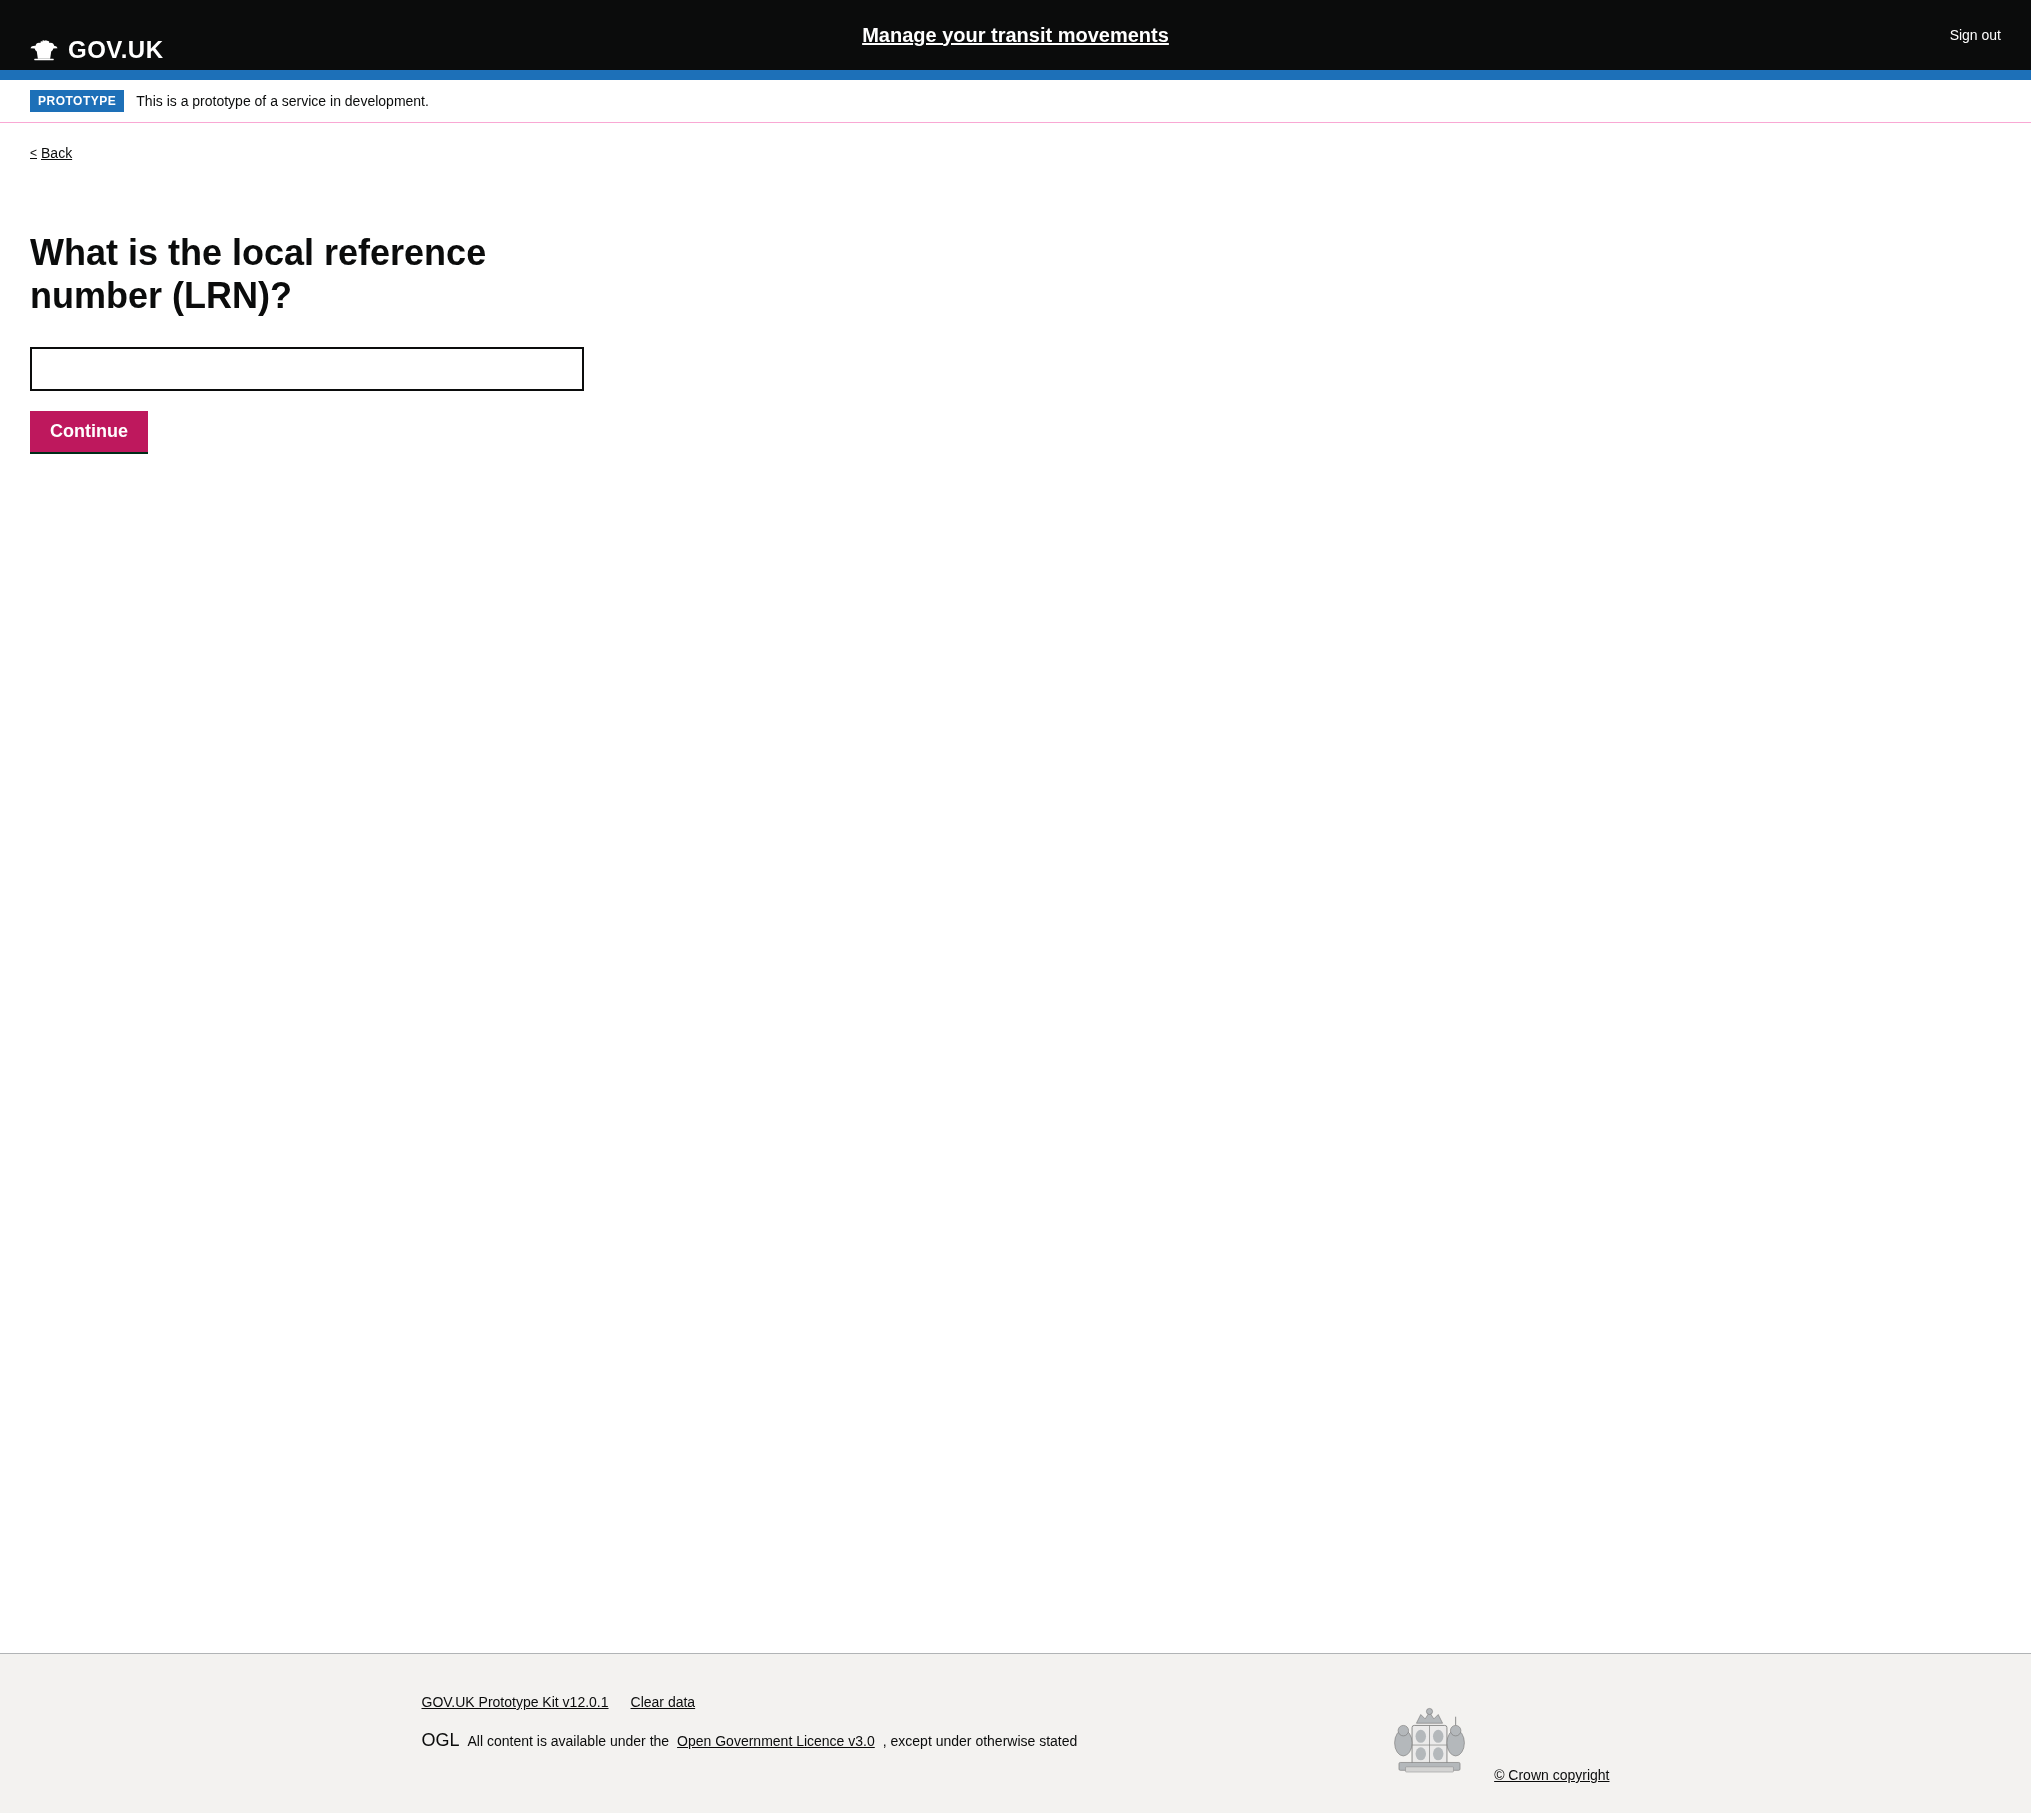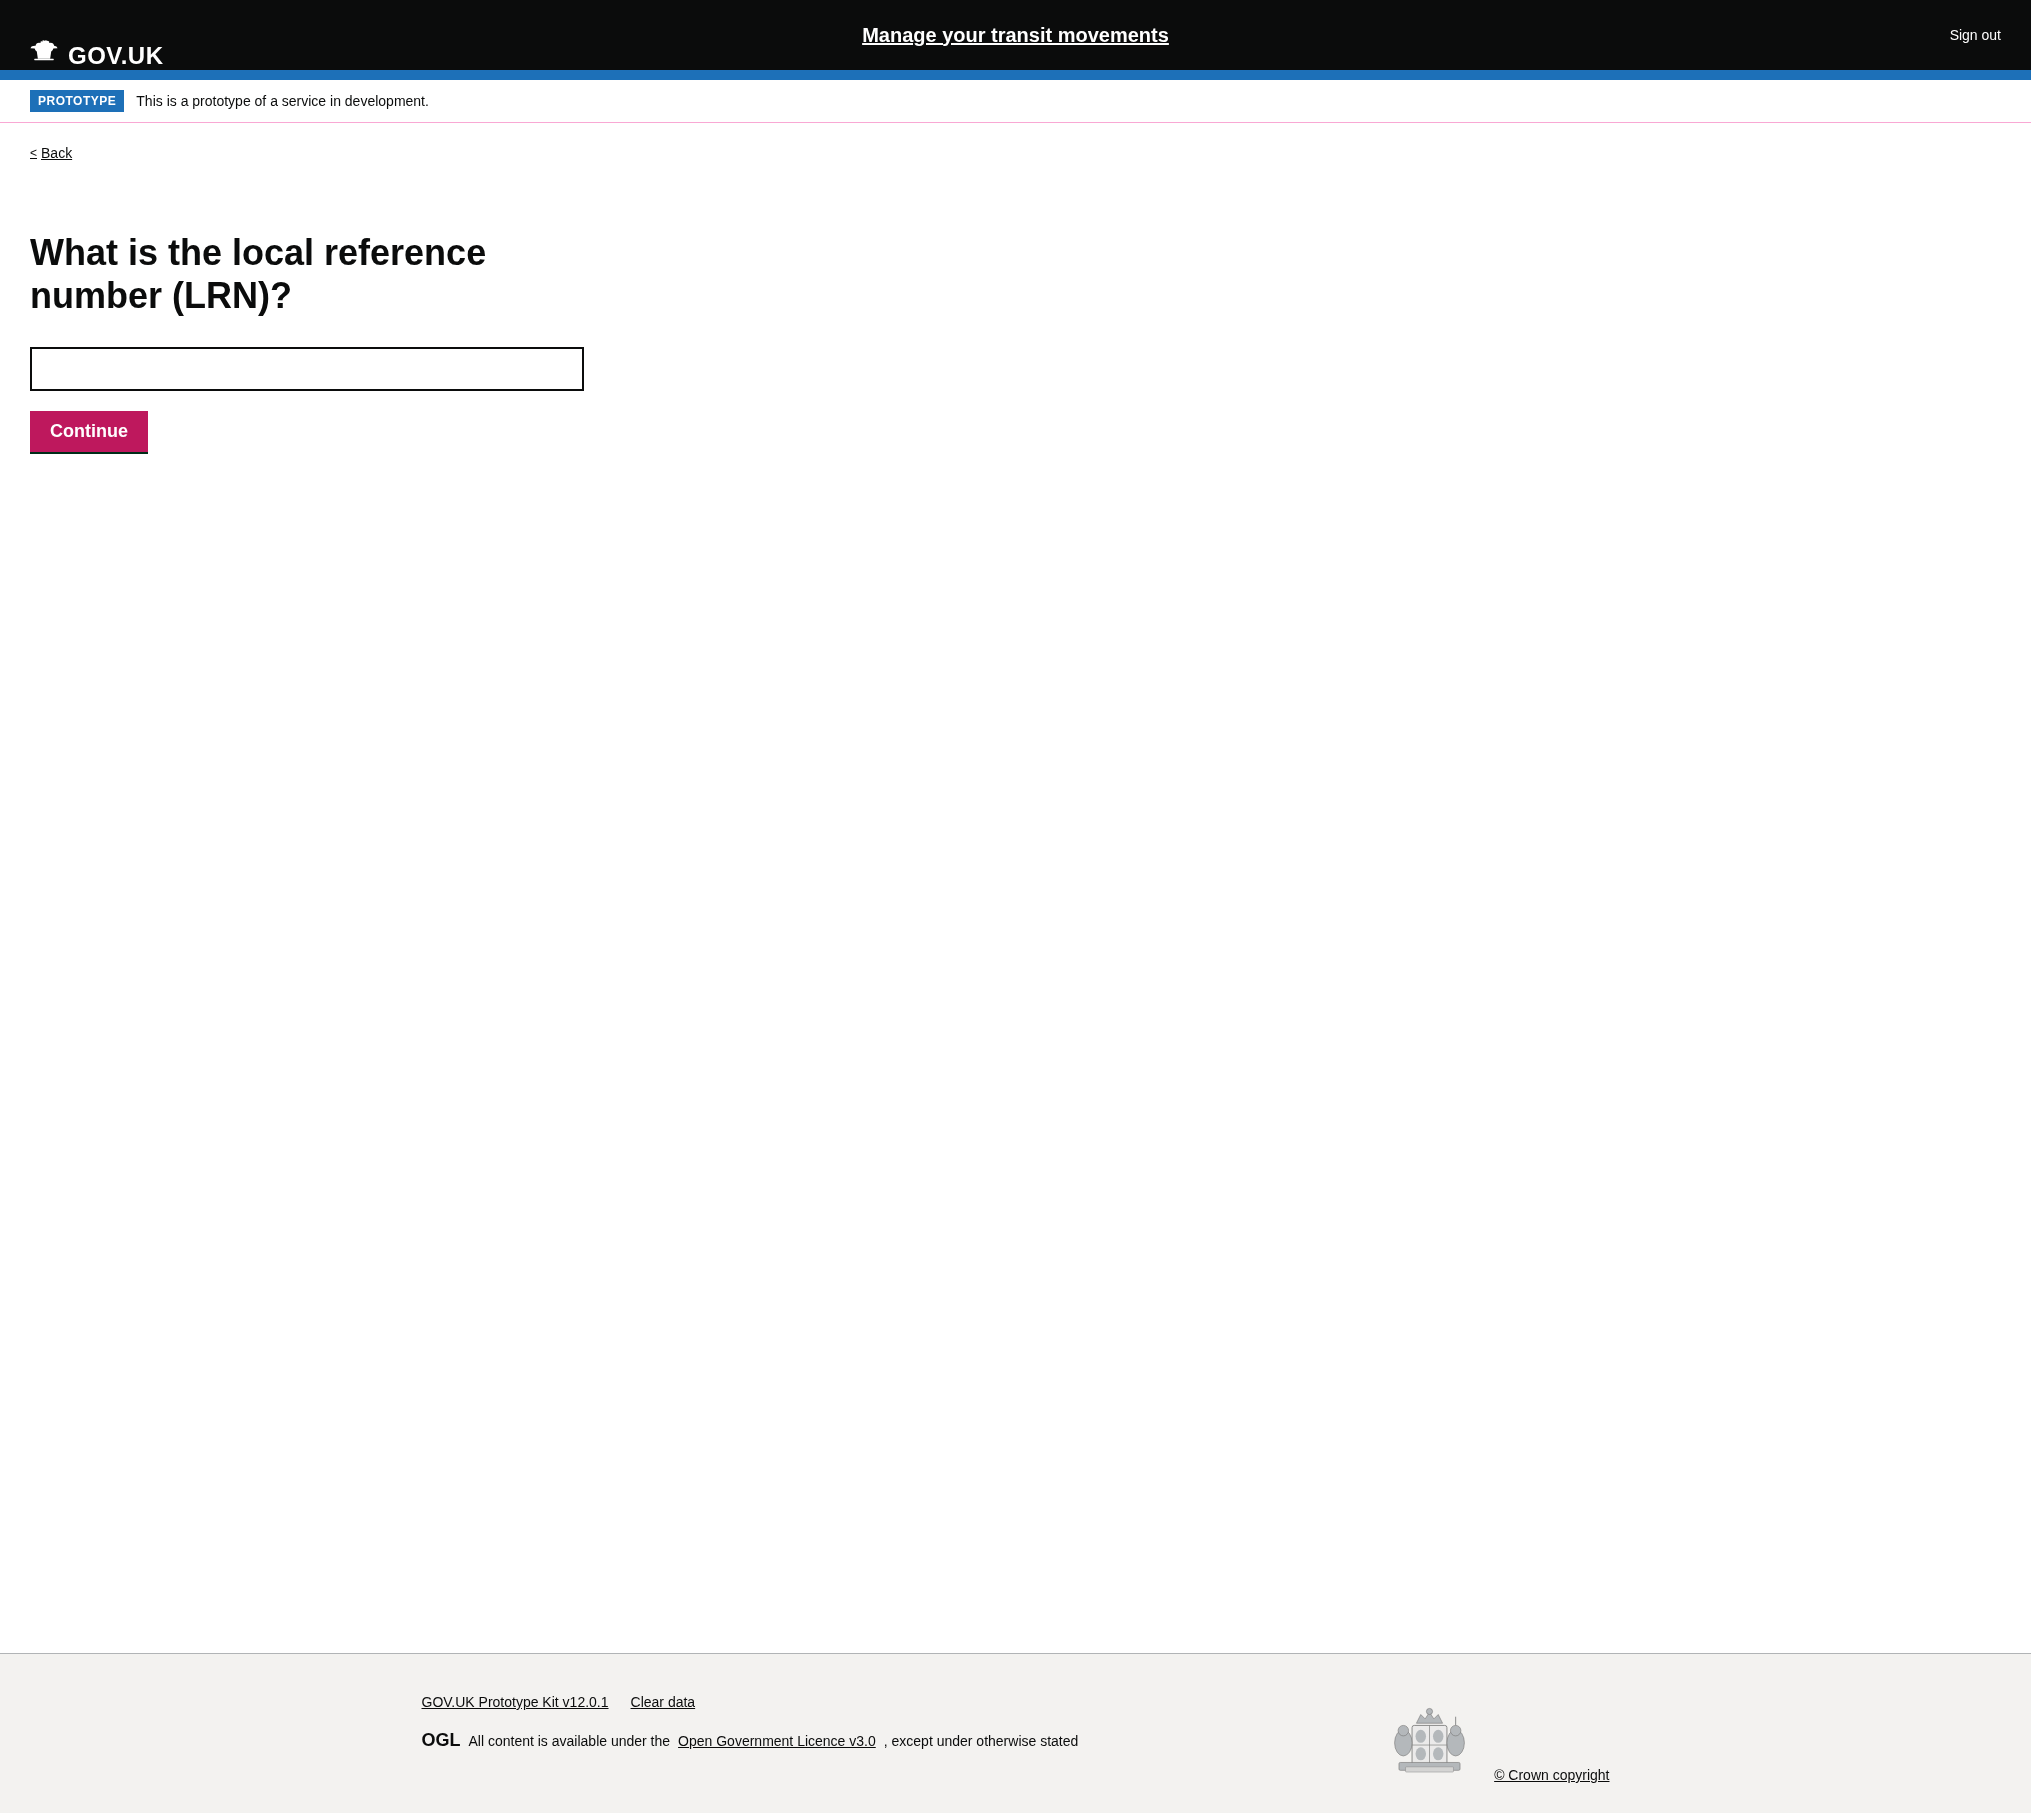--- a/index.html
+++ b/index.html
@@ -24,21 +24,21 @@
       padding: 0 30px;
       display: flex;
       align-items: center;
       justify-content: space-between;
       min-height: 59px;
       border-bottom: 10px solid #1d70b8;
     }
 
     .govuk-header__logo {
       display: flex;
-      align-items: flex-end;
+      align-items: flex-start;
       gap: 10px;
       color: #ffffff;
       text-decoration: none;
       margin-top: 36px;
     }
 
     .govuk-header__logo-icon {
       color: #ffffff;
       font-size: 22px;
     }
@@ -193,21 +193,21 @@
       font-size: 14px;
       color: #0b0c0c;
       display: flex;
       align-items: center;
       gap: 8px;
       flex-wrap: wrap;
     }
 
     .govuk-footer__licence-logo {
       font-size: 18px;
-      font-weight: 700;
+      font-weight: 400;
       color: #0b0c0c;
     }
 
     .govuk-footer__licence-link {
       color: #0b0c0c;
       text-decoration: underline;
       cursor: pointer;
     }
 
     .govuk-footer__right {

